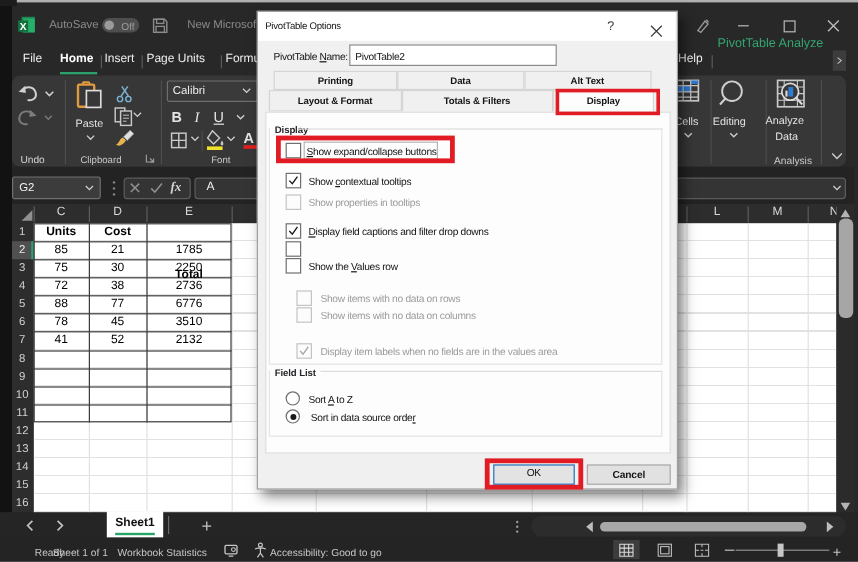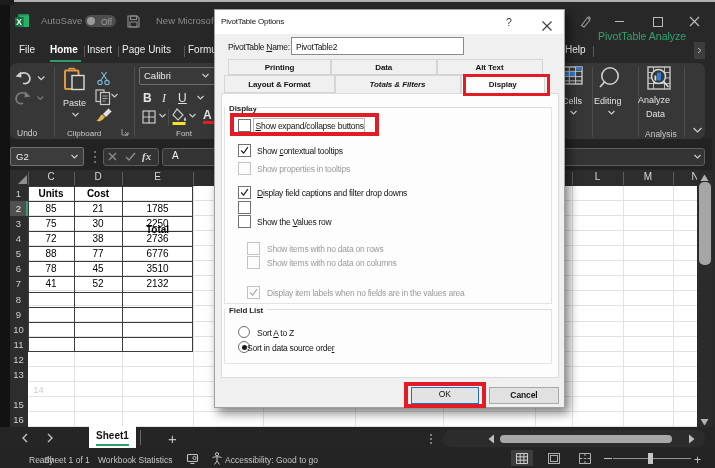--- a/index.html
+++ b/index.html
@@ -243,21 +243,21 @@
   <div class="txt" style="left:10px;top:231.2px;width:17px;height:15px;line-height:15px;text-align:center;font-size:9.5px;color:#cfcfcf;">4</div>
   <div class="txt" style="left:10px;top:246.3px;width:17px;height:15px;line-height:15px;text-align:center;font-size:9.5px;color:#cfcfcf;">5</div>
   <div class="txt" style="left:10px;top:261.4px;width:17px;height:15px;line-height:15px;text-align:center;font-size:9.5px;color:#cfcfcf;">6</div>
   <div class="txt" style="left:10px;top:276.4px;width:17px;height:15px;line-height:15px;text-align:center;font-size:9.5px;color:#cfcfcf;">7</div>
   <div class="txt" style="left:10px;top:291.5px;width:17px;height:15px;line-height:15px;text-align:center;font-size:9.5px;color:#cfcfcf;">8</div>
   <div class="txt" style="left:10px;top:306.6px;width:17px;height:15px;line-height:15px;text-align:center;font-size:9.5px;color:#cfcfcf;">9</div>
   <div class="txt" style="left:10px;top:321.6px;width:17px;height:15px;line-height:15px;text-align:center;font-size:9.5px;color:#cfcfcf;">10</div>
   <div class="txt" style="left:10px;top:336.7px;width:17px;height:15px;line-height:15px;text-align:center;font-size:9.5px;color:#cfcfcf;">11</div>
   <div class="txt" style="left:10px;top:351.8px;width:17px;height:15px;line-height:15px;text-align:center;font-size:9.5px;color:#cfcfcf;">12</div>
   <div class="txt" style="left:10px;top:366.8px;width:17px;height:15px;line-height:15px;text-align:center;font-size:9.5px;color:#cfcfcf;">13</div>
-  <div class="txt" style="left:10px;top:381.9px;width:17px;height:15px;line-height:15px;text-align:center;font-size:9.5px;color:#cfcfcf;margin-left:20px;">14</div>
+  <div class="txt" style="left:10px;top:381.9px;width:17px;height:15px;line-height:15px;text-align:center;font-size:9.5px;color:#cfcfcf;">14</div>
   <div class="txt" style="left:10px;top:397px;width:17px;height:15px;line-height:15px;text-align:center;font-size:9.5px;color:#cfcfcf;">15</div>
   <div class="txt" style="left:10px;top:412px;width:17px;height:15px;line-height:15px;text-align:center;font-size:9.5px;color:#cfcfcf;">16</div>
 
   <div class="abs" style="left:28px;top:186px;width:165px;height:165.8px;border:1px solid #3c3c3c;box-sizing:border-box;"></div>
   <div class="abs" style="left:74px;top:186px;width:1px;height:165.8px;background:#3c3c3c;"></div>
   <div class="abs" style="left:122px;top:186px;width:1px;height:165.8px;background:#3c3c3c;"></div>
   <div class="abs" style="left:28px;top:201.1px;width:165px;height:1px;background:#3c3c3c;"></div>
   <div class="abs" style="left:28px;top:216.2px;width:165px;height:1px;background:#3c3c3c;"></div>
   <div class="abs" style="left:28px;top:231.2px;width:165px;height:1px;background:#3c3c3c;"></div>
   <div class="abs" style="left:28px;top:246.3px;width:165px;height:1px;background:#3c3c3c;"></div>
@@ -361,21 +361,21 @@
         <path d="M0.5 0.5 L9.5 9.5 M9.5 0.5 L0.5 9.5" stroke="#3a3a3a" stroke-width="1.1"></path>
       </svg>
     <div class="txt" style="left:13px;top:30.5px;font-size:8.5px;letter-spacing:-0.3px;">PivotTable <u>N</u>ame:</div>
     <div class="abs" style="left:76px;top:26.5px;width:173px;height:18px;background:#fff;border:1px solid #8a8a8a;box-sizing:border-box;"></div>
     <div class="txt" style="left:81px;top:31px;font-size:8.5px;">PivotTable2</div>
 
     <div class="abs" style="left:13px;top:49px;width:103px;height:16px;background:#f0f0f0;border:1px solid #d5d5d5;box-sizing:border-box;text-align:center;line-height:15px;font-size:8px;font-weight:bold;letter-spacing:-0.1px;">Printing</div>
     <div class="abs" style="left:116px;top:49px;width:105.5px;height:16px;background:#f0f0f0;border:1px solid #d5d5d5;box-sizing:border-box;text-align:center;line-height:15px;font-size:8px;font-weight:bold;letter-spacing:-0.1px;">Data</div>
     <div class="abs" style="left:9px;top:65px;width:110.5px;height:18px;background:#f0f0f0;border:1px solid #d5d5d5;box-sizing:border-box;text-align:center;line-height:17px;font-size:8px;font-weight:bold;letter-spacing:-0.1px;">Layout &amp; Format</div>
     <div class="abs" style="left:221.5px;top:49px;width:106px;height:16px;background:#f0f0f0;border:1px solid #d5d5d5;box-sizing:border-box;text-align:center;line-height:15px;font-size:8px;font-weight:bold;letter-spacing:-0.1px;">Alt Text</div>
-    <div class="abs" style="left:119.5px;top:65px;width:126px;height:34px;background:#f0f0f0;border:1px solid #d5d5d5;box-sizing:border-box;text-align:center;line-height:17px;font-size:8px;font-weight:bold;letter-spacing:-0.1px;font-style:italic;">Totals &amp; Filters</div>
+    <div class="abs" style="left:119.5px;top:65px;width:126px;height:34px;background:#f0f0f0;border:1px solid #d5d5d5;box-sizing:border-box;text-align:center;line-height:17px;font-size:8px;font-weight:bold;letter-spacing:-0.1px;">Totals &amp; Filters</div>
     <div class="abs" style="left:245.5px;top:65px;width:84.5px;height:18px;background:#fdfdfd;border:1px solid #d5d5d5;border-bottom:none;box-sizing:border-box;text-align:center;line-height:17px;font-size:8px;font-weight:bold;letter-spacing:-0.1px;">Display</div>
 
     <div class="abs" style="left:6px;top:83px;width:338px;height:285px;background:#fdfdfd;border:1px solid #dcdcdc;box-sizing:border-box;"></div>
 
     <div class="txt" style="left:14px;top:92.5px;font-size:8px;font-weight:bold;letter-spacing:-0.1px;color:#26262a;">Display</div>
     <div class="abs" style="left:34px;top:97px;width:303px;height:1px;background:#dcdcdc;"></div>
     <div class="abs" style="left:9px;top:97px;width:1px;height:196px;background:#e3e3e3;"></div>
     <div class="abs" style="left:336px;top:97px;width:1px;height:196px;background:#e3e3e3;"></div>
     <div class="abs" style="left:9px;top:293px;width:328px;height:1px;background:#e3e3e3;"></div>
     <div class="abs" style="left:23px;top:109px;width:13px;height:13px;border:1px solid #707070;background:#fff;box-sizing:border-box;"></div>
@@ -408,21 +408,21 @@
 
     <div class="txt" style="left:14px;top:294.5px;font-size:8px;font-weight:bold;letter-spacing:-0.1px;color:#26262a;">Field List</div>
     <div class="abs" style="left:52px;top:299px;width:285px;height:1px;background:#dcdcdc;"></div>
     <div class="abs" style="left:9px;top:299px;width:1px;height:54px;background:#e3e3e3;"></div>
     <div class="abs" style="left:336px;top:299px;width:1px;height:54px;background:#e3e3e3;"></div>
     <div class="abs" style="left:9px;top:353px;width:328px;height:1px;background:#e3e3e3;"></div>
     <div class="abs" style="left:23px;top:316px;width:12px;height:12px;border:1px solid #6e6e6e;border-radius:50%;background:#fff;box-sizing:border-box;"></div>
     <div class="txt" style="left:42px;top:317px;">Sort <u>A</u> to Z</div>
     <div class="abs" style="left:23px;top:331px;width:12px;height:12px;border:1px solid #6e6e6e;border-radius:50%;background:#fff;box-sizing:border-box;"></div>
     <div class="abs" style="left:26.5px;top:334.5px;width:5px;height:5px;border-radius:50%;background:#1a1a1a;"></div>
-    <div class="txt" style="left:32px;top:332px;">Sort in data source orde<u>r</u></div>
+    <div class="txt" style="left:44px;top:332px;">Sort in data source orde<u>r</u></div>
 
     <div class="abs" style="left:196px;top:377px;width:67.5px;height:17px;background:#e3e3e3;border:1.5px solid #2070c0;box-sizing:border-box;text-align:center;line-height:13px;font-size:8.5px;">OK</div>
     <div class="abs" style="left:274px;top:376.5px;width:70px;height:17px;background:#e1e1e1;border:1px solid #a9a9a9;box-sizing:border-box;text-align:center;line-height:15px;font-size:8.5px;font-weight:bold;letter-spacing:-0.1px;">Cancel</div>
 
     <div class="abs" style="left:248px;top:64px;width:87px;height:22px;border:3.5px solid #e11c24;box-sizing:border-box;"></div>
     <div class="abs" style="left:15px;top:103px;width:149px;height:23px;border:4px solid #e11c24;box-sizing:border-box;"></div>
     <div class="abs" style="left:189px;top:372px;width:82px;height:26px;border:4px solid #e11c24;box-sizing:border-box;"></div>
   </div>
 </div>
 

